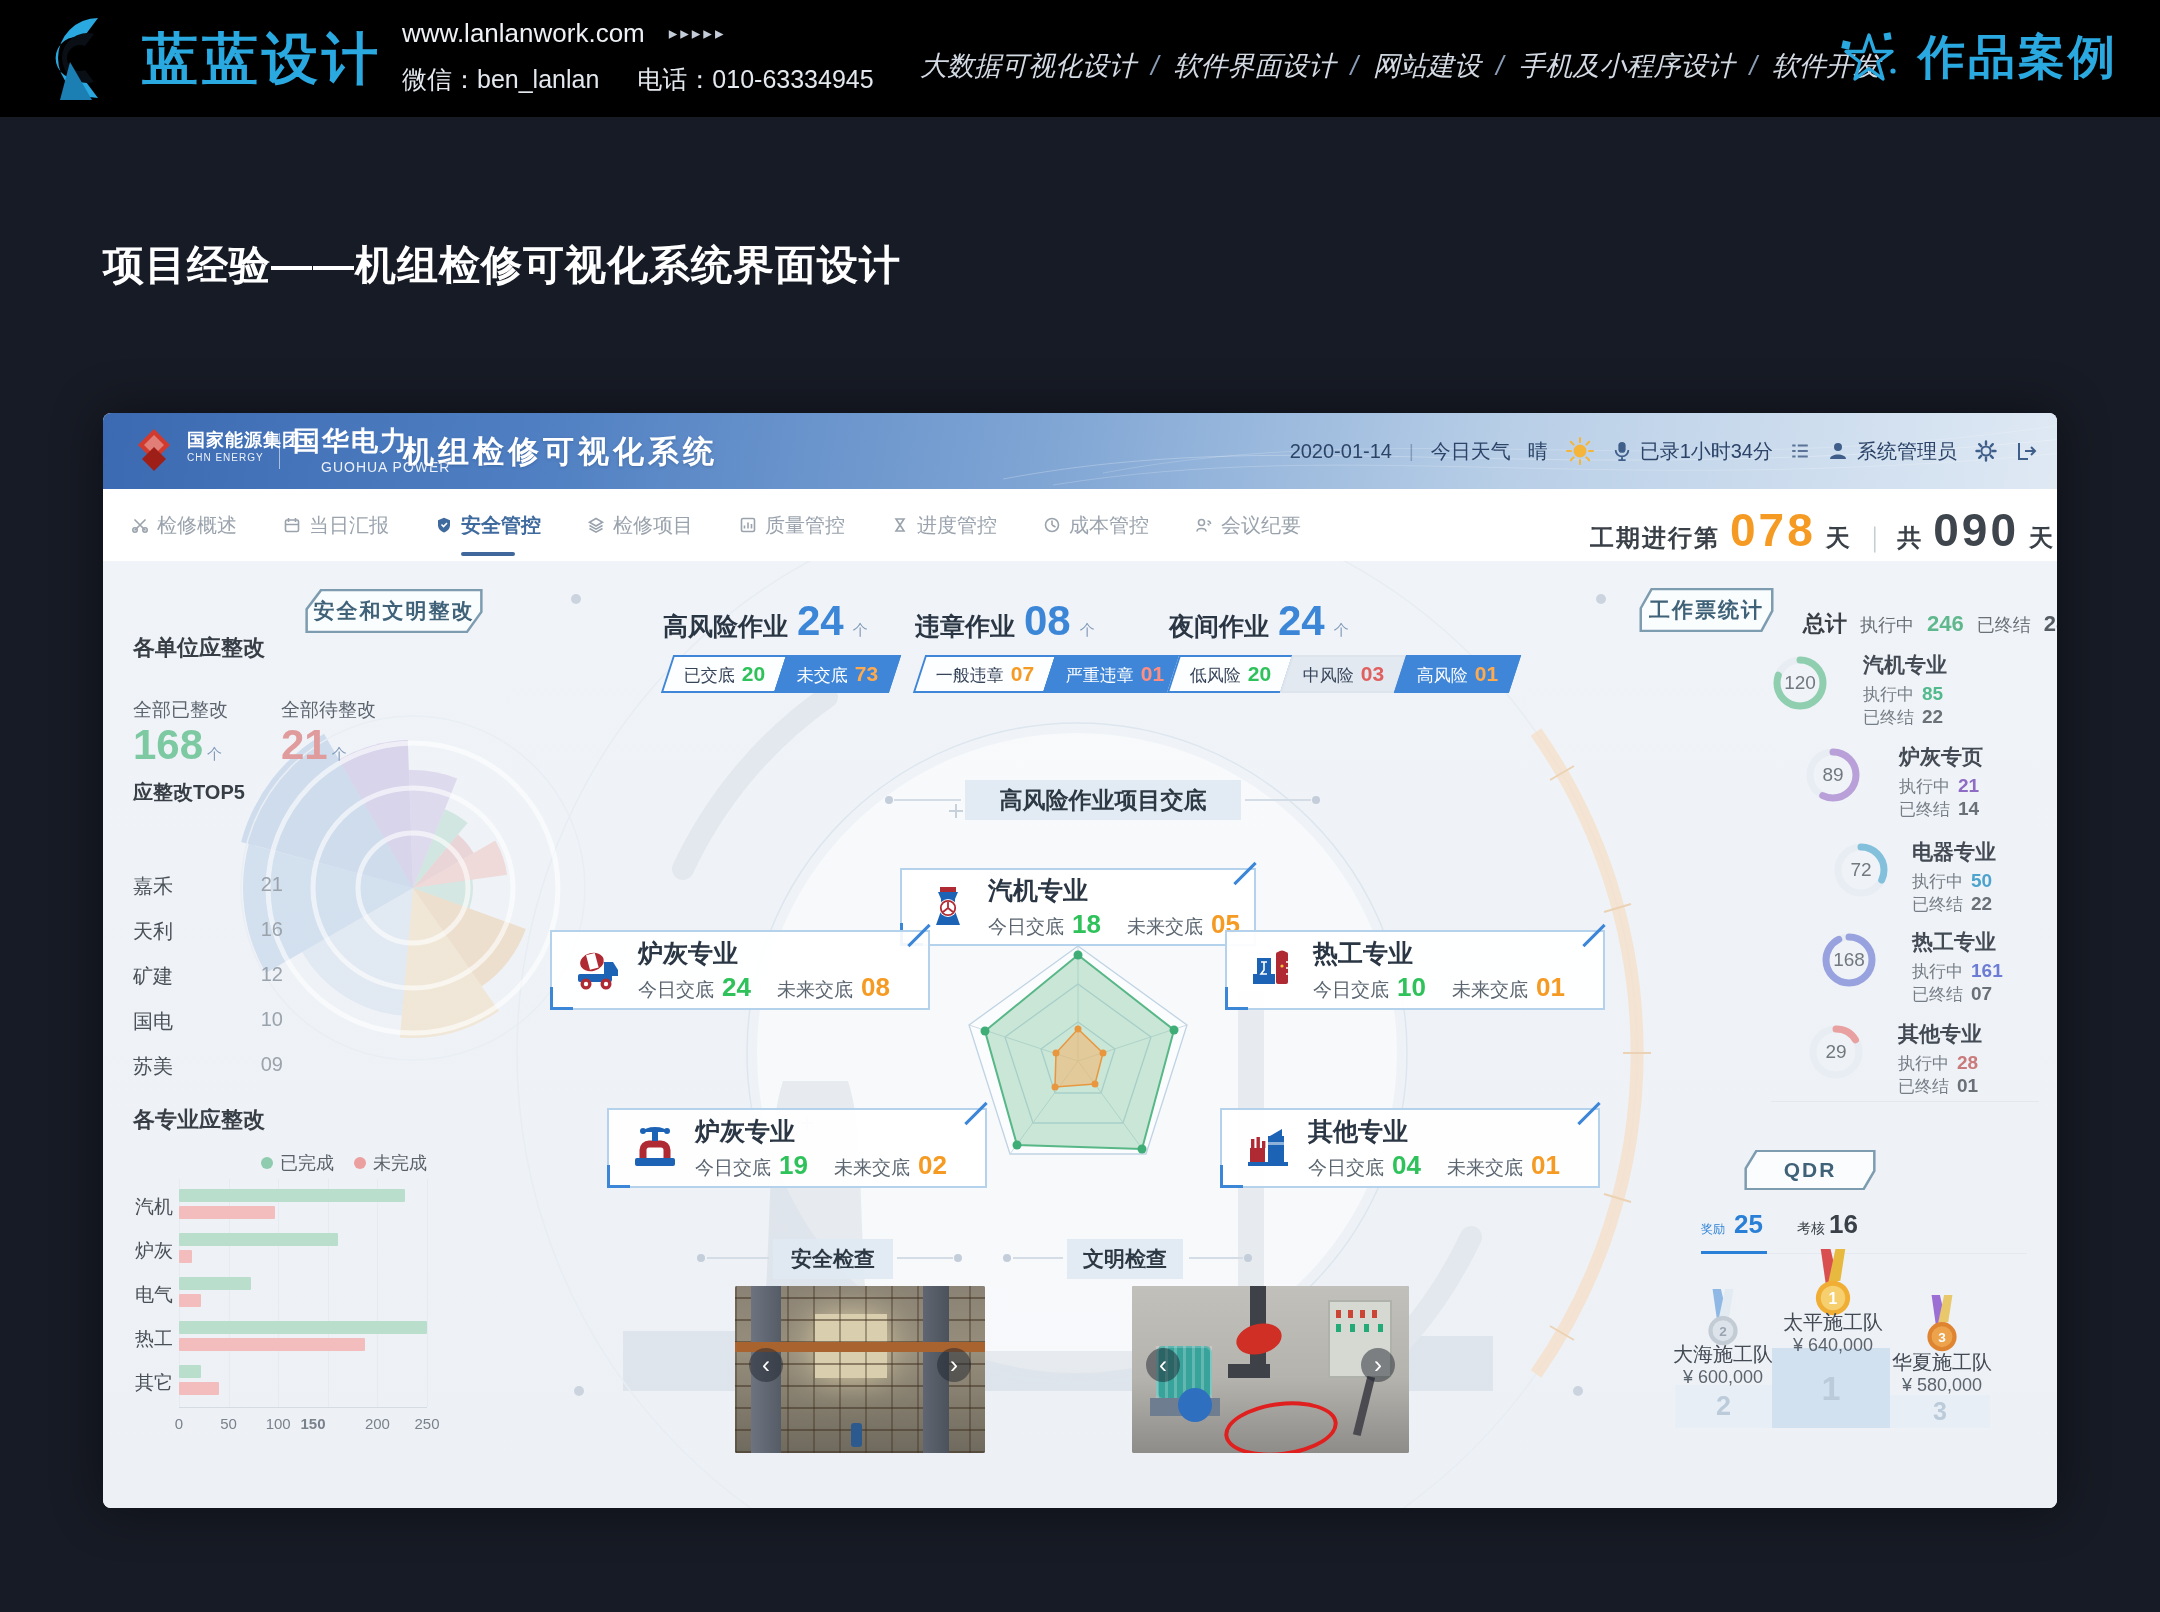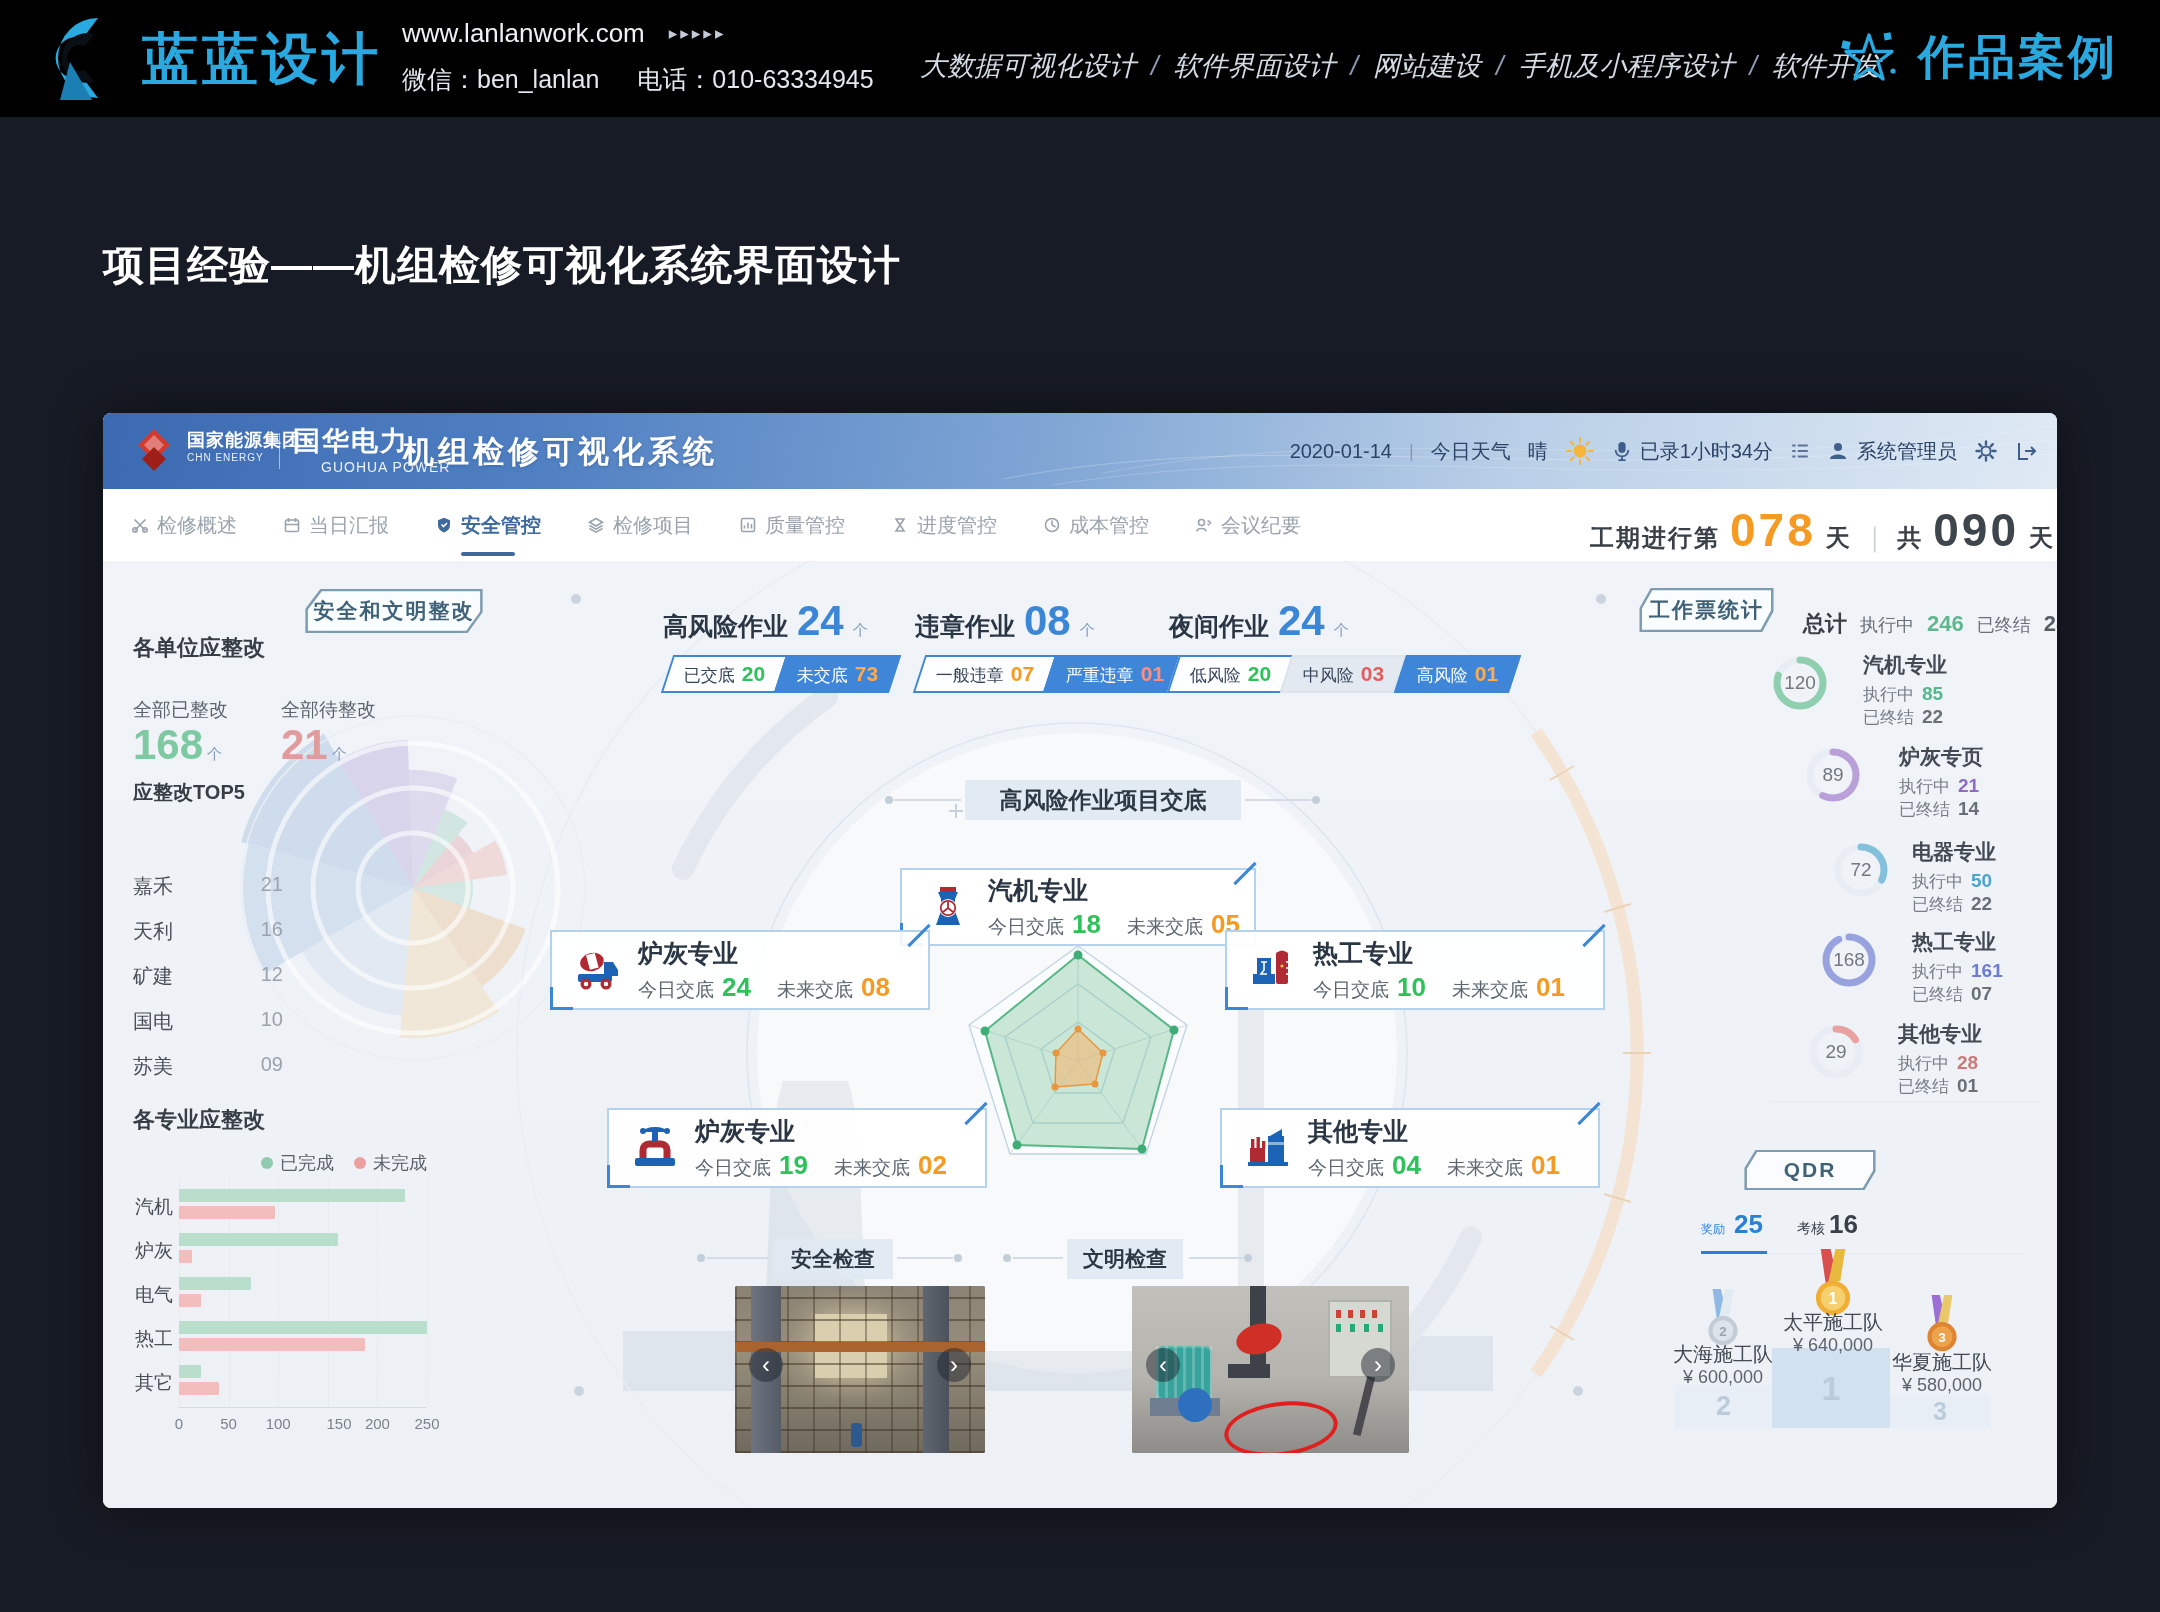--- a/index.html
+++ b/index.html
@@ -413,21 +413,21 @@
       <span><span class="dot" id="lg-dot2" style="background: rgb(236, 159, 159);"></span><span>未完成</span></span>
     </div>
     <div id="barchart">
         <div class="grid" style="left: 52px;"></div>
         <div class="tick" style="left: 52px;">0</div>
         <div class="grid" style="left: 101.6px;"></div>
         <div class="tick" style="left: 101.6px;">50</div>
         <div class="grid" style="left: 151.2px;"></div>
         <div class="tick" style="left: 151.2px;">100</div>
         <div class="grid" style="left: 200.8px;"></div>
-        <div class="tick" style="left: 212px;">150</div>
+        <div class="tick" style="left: 186px; font-weight: bold;">150</div>
         <div class="grid" style="left: 250.4px;"></div>
         <div class="tick" style="left: 250.4px;">200</div>
         <div class="grid" style="left: 300px;"></div>
         <div class="tick" style="left: 300px;">250</div>
         <div class="axis"></div>
         <div class="cat" style="left: 0px; top: 15px;">汽机</div>
         <div class="bar" style="left: 52px; top: 10px; width: 226.176px; background: rgb(185, 223, 204);"></div>
         <div class="bar" style="left: 52px; top: 27px; width: 96.224px; background: rgb(243, 189, 189);"></div>
         <div class="cat" style="left: 0px; top: 59px;">炉灰</div>
         <div class="bar" style="left: 52px; top: 54px; width: 158.72px; background: rgb(185, 223, 204);"></div>

